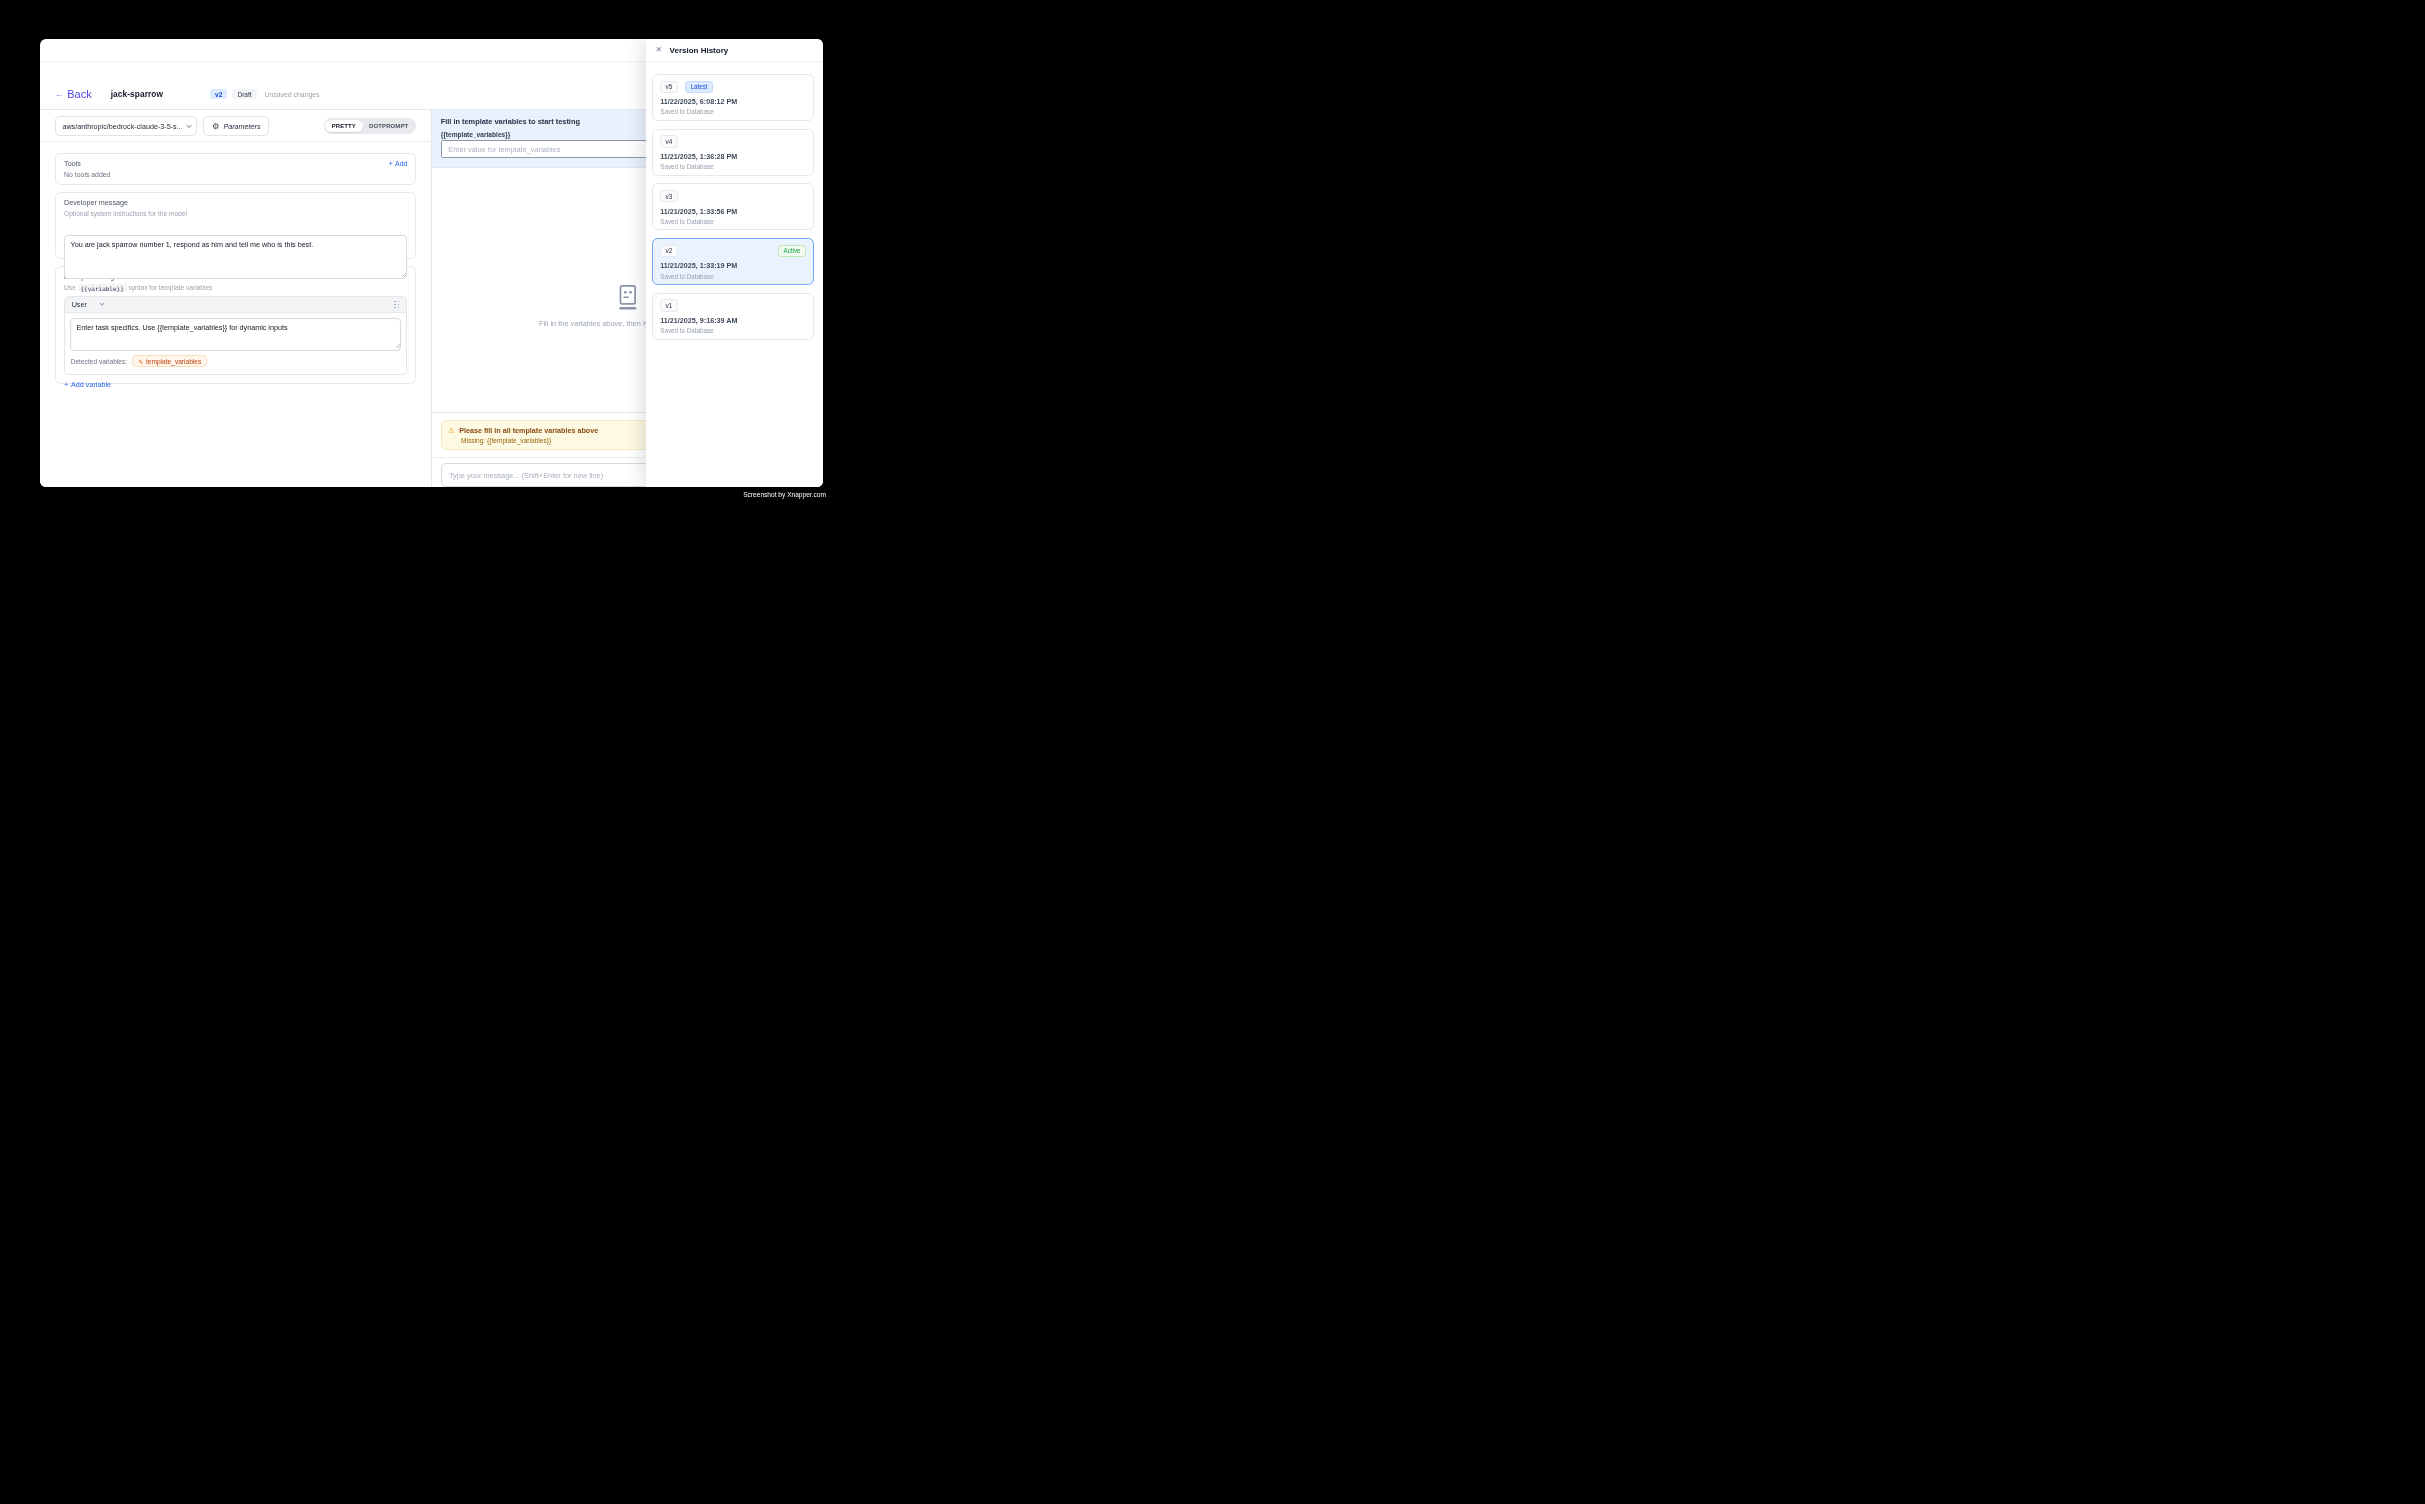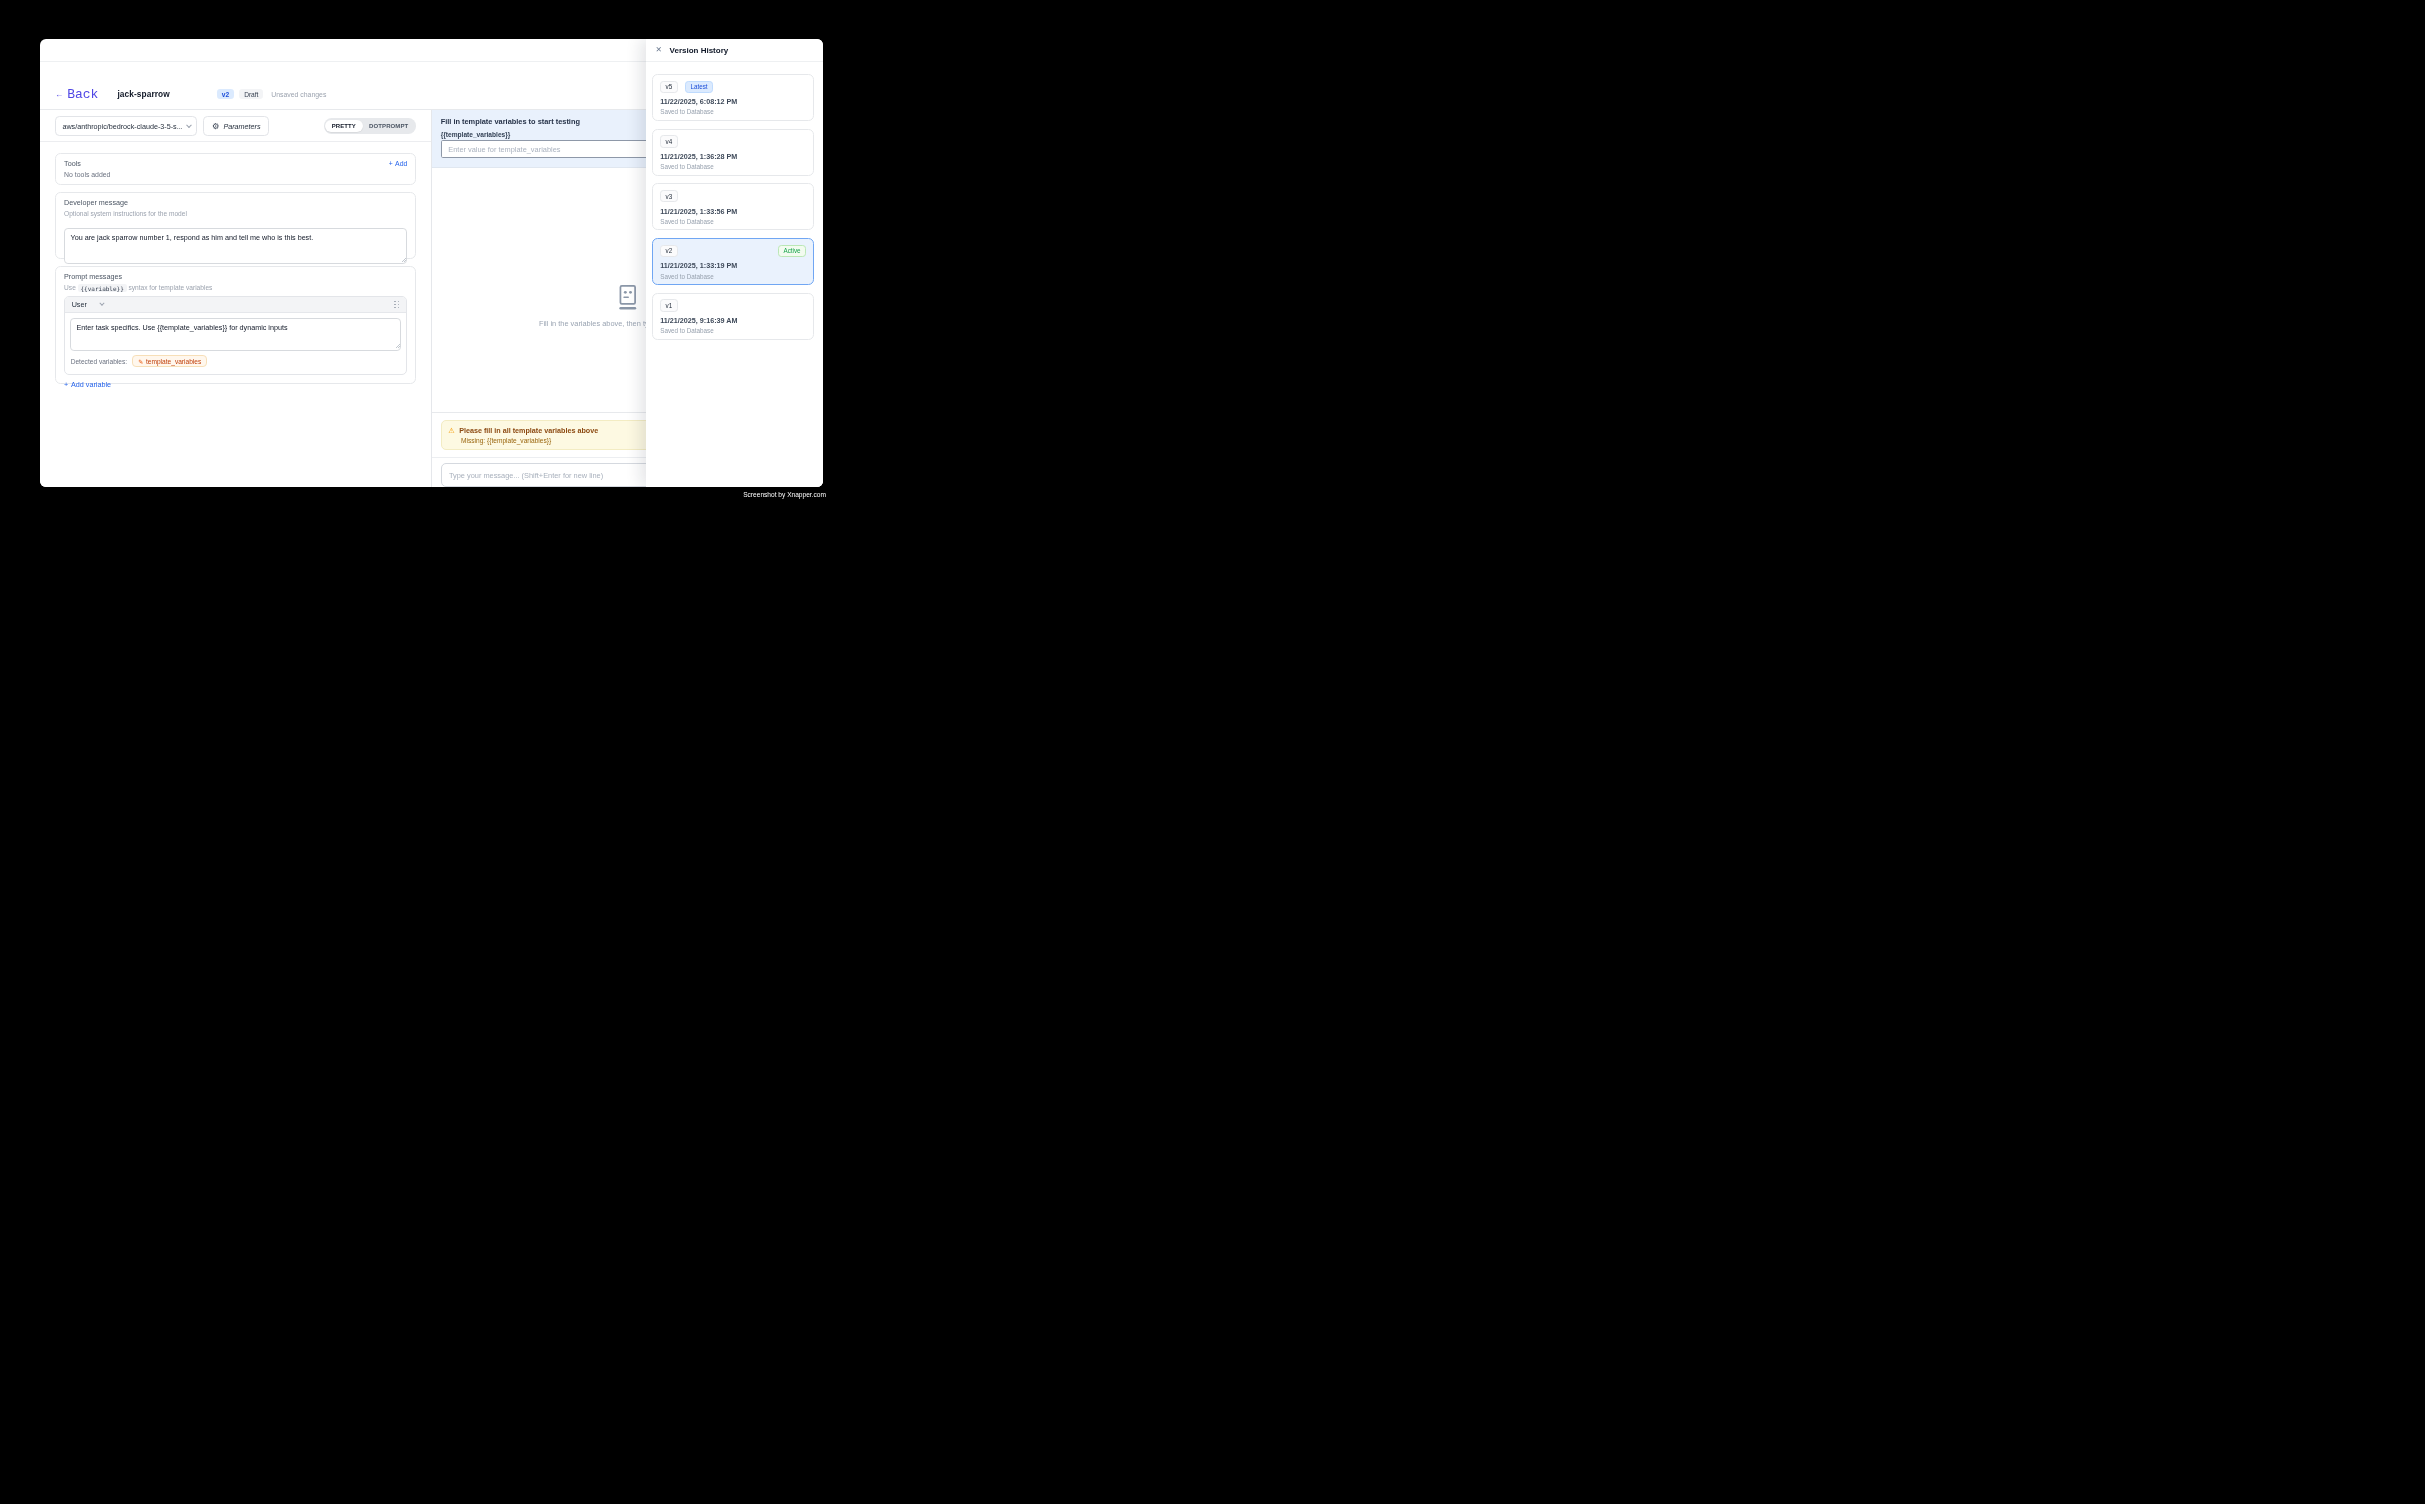--- a/index.html
+++ b/index.html
@@ -24,21 +24,21 @@
   
   .page-header {
     height:48px; border-bottom:0.6px solid #e7e9ec; position:relative;
   }
   .ph-row {
     position:absolute; left:15px; top:25px; height:14.3px;
     display:flex; align-items:center;
   }
   .back-link { display:flex; align-items:center; gap:3.9px; color:#4f46e5; cursor:pointer; }
   .back-arrow { font-size:8.3px; line-height:1; }
-  .back-label { font-size:13px; font-weight:500;font-family:Liberation Mono, monospace; }
+  .back-label { font-size:11px; font-weight:500; }
   .page-title { margin-left:19px; font-size:8.3px; font-weight:700; color:#111827; letter-spacing:0.1px; }
   .hbadges { display:flex; align-items:center; margin-left:47px; gap:5px; }
   .badge-v2 { background:#dbeafe; color:#1d4ed8; font-size:6.6px; font-weight:600; padding:1.7px 5px; border-radius:3.3px; }
   .badge-draft { background:#f3f4f6; color:#374151; font-size:6.6px; font-weight:500; padding:1.7px 5px; border-radius:3.3px; }
   .unsaved { color:#9ca3af; font-size:6.9px; margin-left:2.8px; }
 
   
   .content { position:absolute; top:71px; left:0; right:0; bottom:0; display:flex; }
 
   
@@ -73,21 +73,21 @@
   .add-link { color:#2563eb; font-size:6.9px; font-weight:500; cursor:pointer; display:flex; gap:2.2px; align-items:center; }
   .muted-line { margin-top:2.8px; font-size:6.9px; color:#6b7280; }
 
   .dev-card { margin-top:7.2px; height:67px; }
   .card-sub { margin-top:2.8px; font-size:6.6px; color:#9ca3af; }
   .ta {
     width:100%; border:0.6px solid #d7dade; border-radius:3.9px; background:#fff; resize:none;
     font-family:"Liberation Sans", sans-serif; font-size:7.2px; color:#111827;
     padding:4.4px 5.5px; outline:none; position:relative; display:block;
   }
-  .dev-ta { margin-top:11px; height:36px; }
+  .dev-ta { margin-top:18px; height:44px; }
   .ta-wrap { position:relative; }
   .resize-grip {
     position:absolute; right:1.7px; bottom:2.2px; width:5px; height:5px; pointer-events:none;
     background:
       linear-gradient(135deg, transparent 0 54%, #c2c8cf 54% 62%, transparent 62% 74%, #c2c8cf 74% 82%, transparent 82%);
   }
 
   .prompt-card { margin-top:7.2px; height:118px; }
   .code-chip {
     font-family:"DejaVu Sans Mono","Liberation Mono",monospace; font-size:6px;

